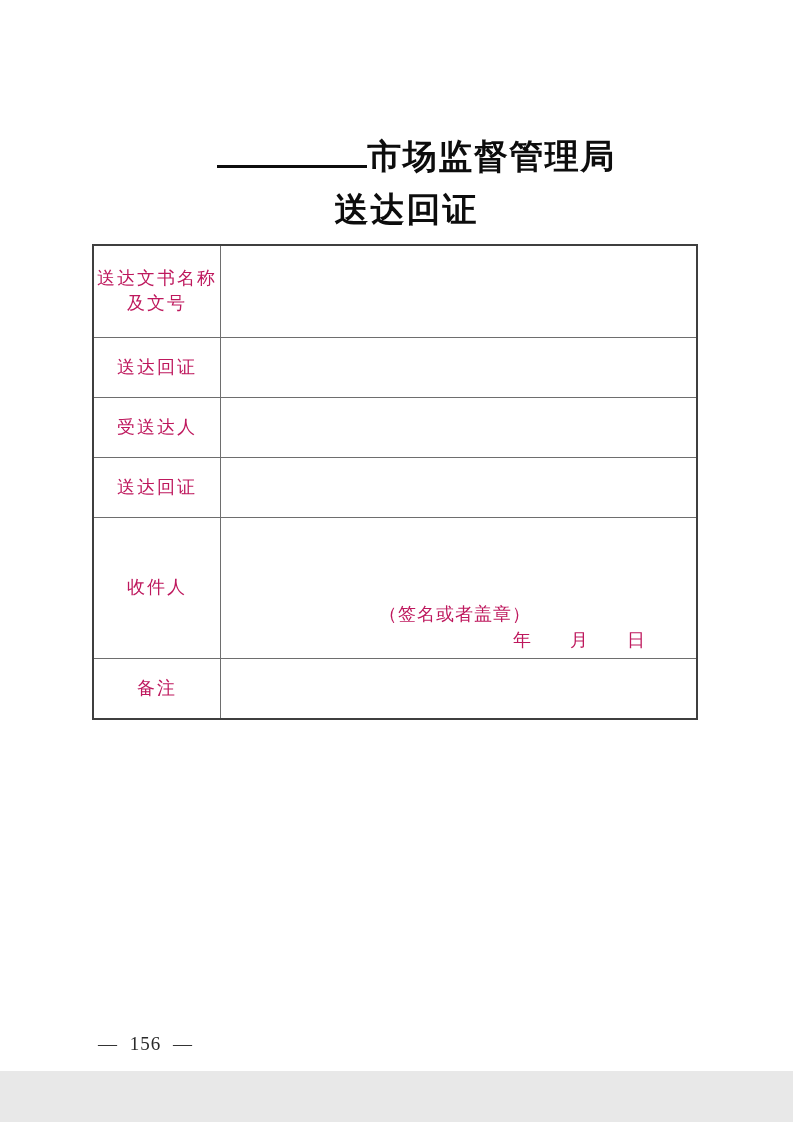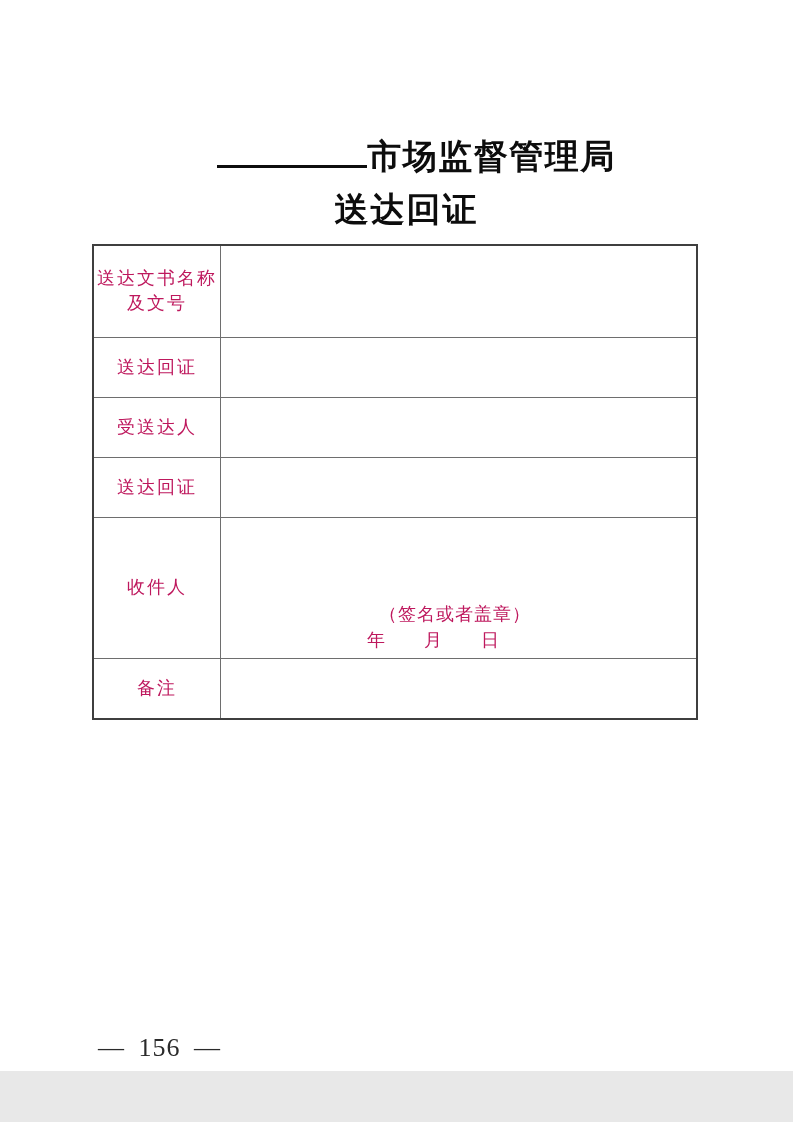--- a/index.html
+++ b/index.html
@@ -82,32 +82,32 @@
     padding-bottom: 5px;
     margin-top: 9px;
   }
   .sig-hint {
     padding-left: 158px;
     letter-spacing: 1px;
     line-height: 26px;
     white-space: nowrap;
   }
   .date-line {
-    text-align: center;
+    text-align: right;
     padding-right: 50px;
     letter-spacing: 1px;
     line-height: 26px;
     white-space: nowrap;
   }
 
   
   .page-number {
     position: absolute;
     left: 98px; top: 1033px;
-    font-size: 26px;
+    font-size: 19px;
     letter-spacing: 1px;
     word-spacing: 6px;
     color: #2a2a2a;
   }
 </style>
 </head>
 <body>
 
 <div class="page">
 

